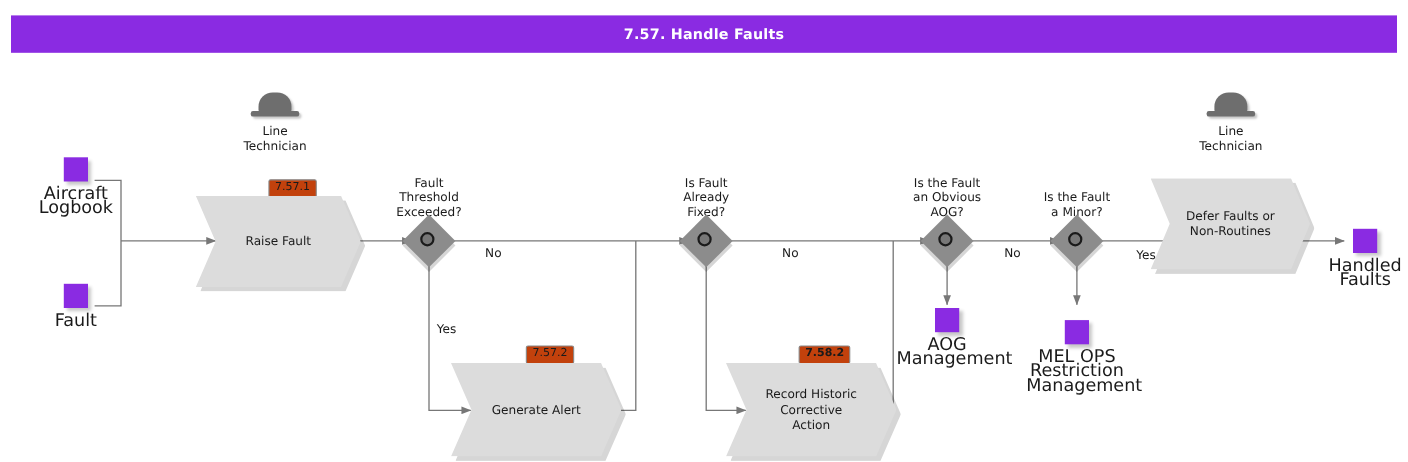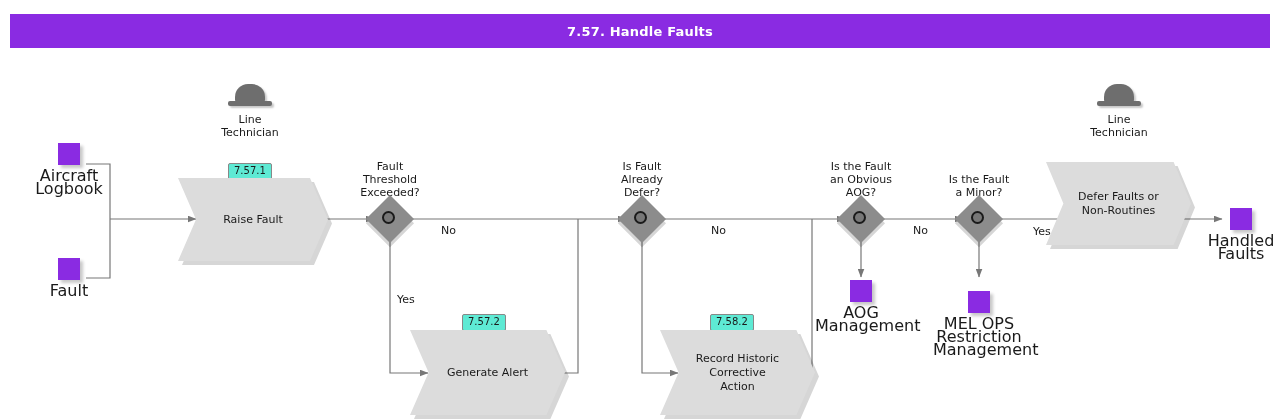--- a/index.html
+++ b/index.html
@@ -124,28 +124,29 @@
     text-align: center;
     font-size: 11px;
     color: #1a1a1a;
     line-height: 14px;
     white-space: pre-line;
   }
 
   
   .idchip {
     position: absolute;
-    background: #5eead4;
+    background: #c2410c;
     border: 1px solid #888888;
     border-radius: 2px;
     padding: 1px 5px 2px 5px;
     font-size: 10px;
     color: #1a1a1a;
     line-height: 12px;
     white-space: nowrap;
+    margin-left: 16px;
   }
 
   
   .decision { width: 34px; height: 34px; }
   .decision .dia-shadow,
   .decision .dia-body {
     position: absolute;
     left: 0; top: 0;
     width: 34px; height: 34px;
     transform: rotate(45deg);
@@ -292,21 +293,21 @@
 
   <div class="idchip" style="left:462px; top:314px;">7.57.2</div>
   <div class="node activity" style="left:410px; top:330px; width:155px; height:85px;">
     <div class="chevron-wrap">
       <div class="chevron-shadow"></div>
       <div class="chevron-body"></div>
       <div class="activity-label">Generate Alert</div>
     </div>
   </div>
 
-  <div class="idchip" style="left:710px; top:314px;">7.58.2</div>
+  <div class="idchip" style="left:710px; top:314px;font-weight:bold;">7.58.2</div>
   <div class="node activity" style="left:660px; top:330px; width:155px; height:85px;">
     <div class="chevron-wrap">
       <div class="chevron-shadow"></div>
       <div class="chevron-body"></div>
       <div class="activity-label">Record Historic
 Corrective
 Action</div>
     </div>
   </div>
 
@@ -324,21 +325,21 @@
 Threshold
 Exceeded?</div>
   <div class="node decision" style="left:373px; top:202px;">
     <div class="dia-shadow"></div>
     <div class="dia-body"></div>
     <div class="dia-circle"></div>
   </div>
 
   <div class="decision-title" style="left:592px; top:160px; width:100px;">Is Fault
 Already
-Defer?</div>
+Fixed?</div>
   <div class="node decision" style="left:625px; top:202px;">
     <div class="dia-shadow"></div>
     <div class="dia-body"></div>
     <div class="dia-circle"></div>
   </div>
 
   <div class="decision-title" style="left:806px; top:160px; width:110px;">Is the Fault
 an Obvious
 AOG?</div>
   <div class="node decision" style="left:844px; top:202px;">

